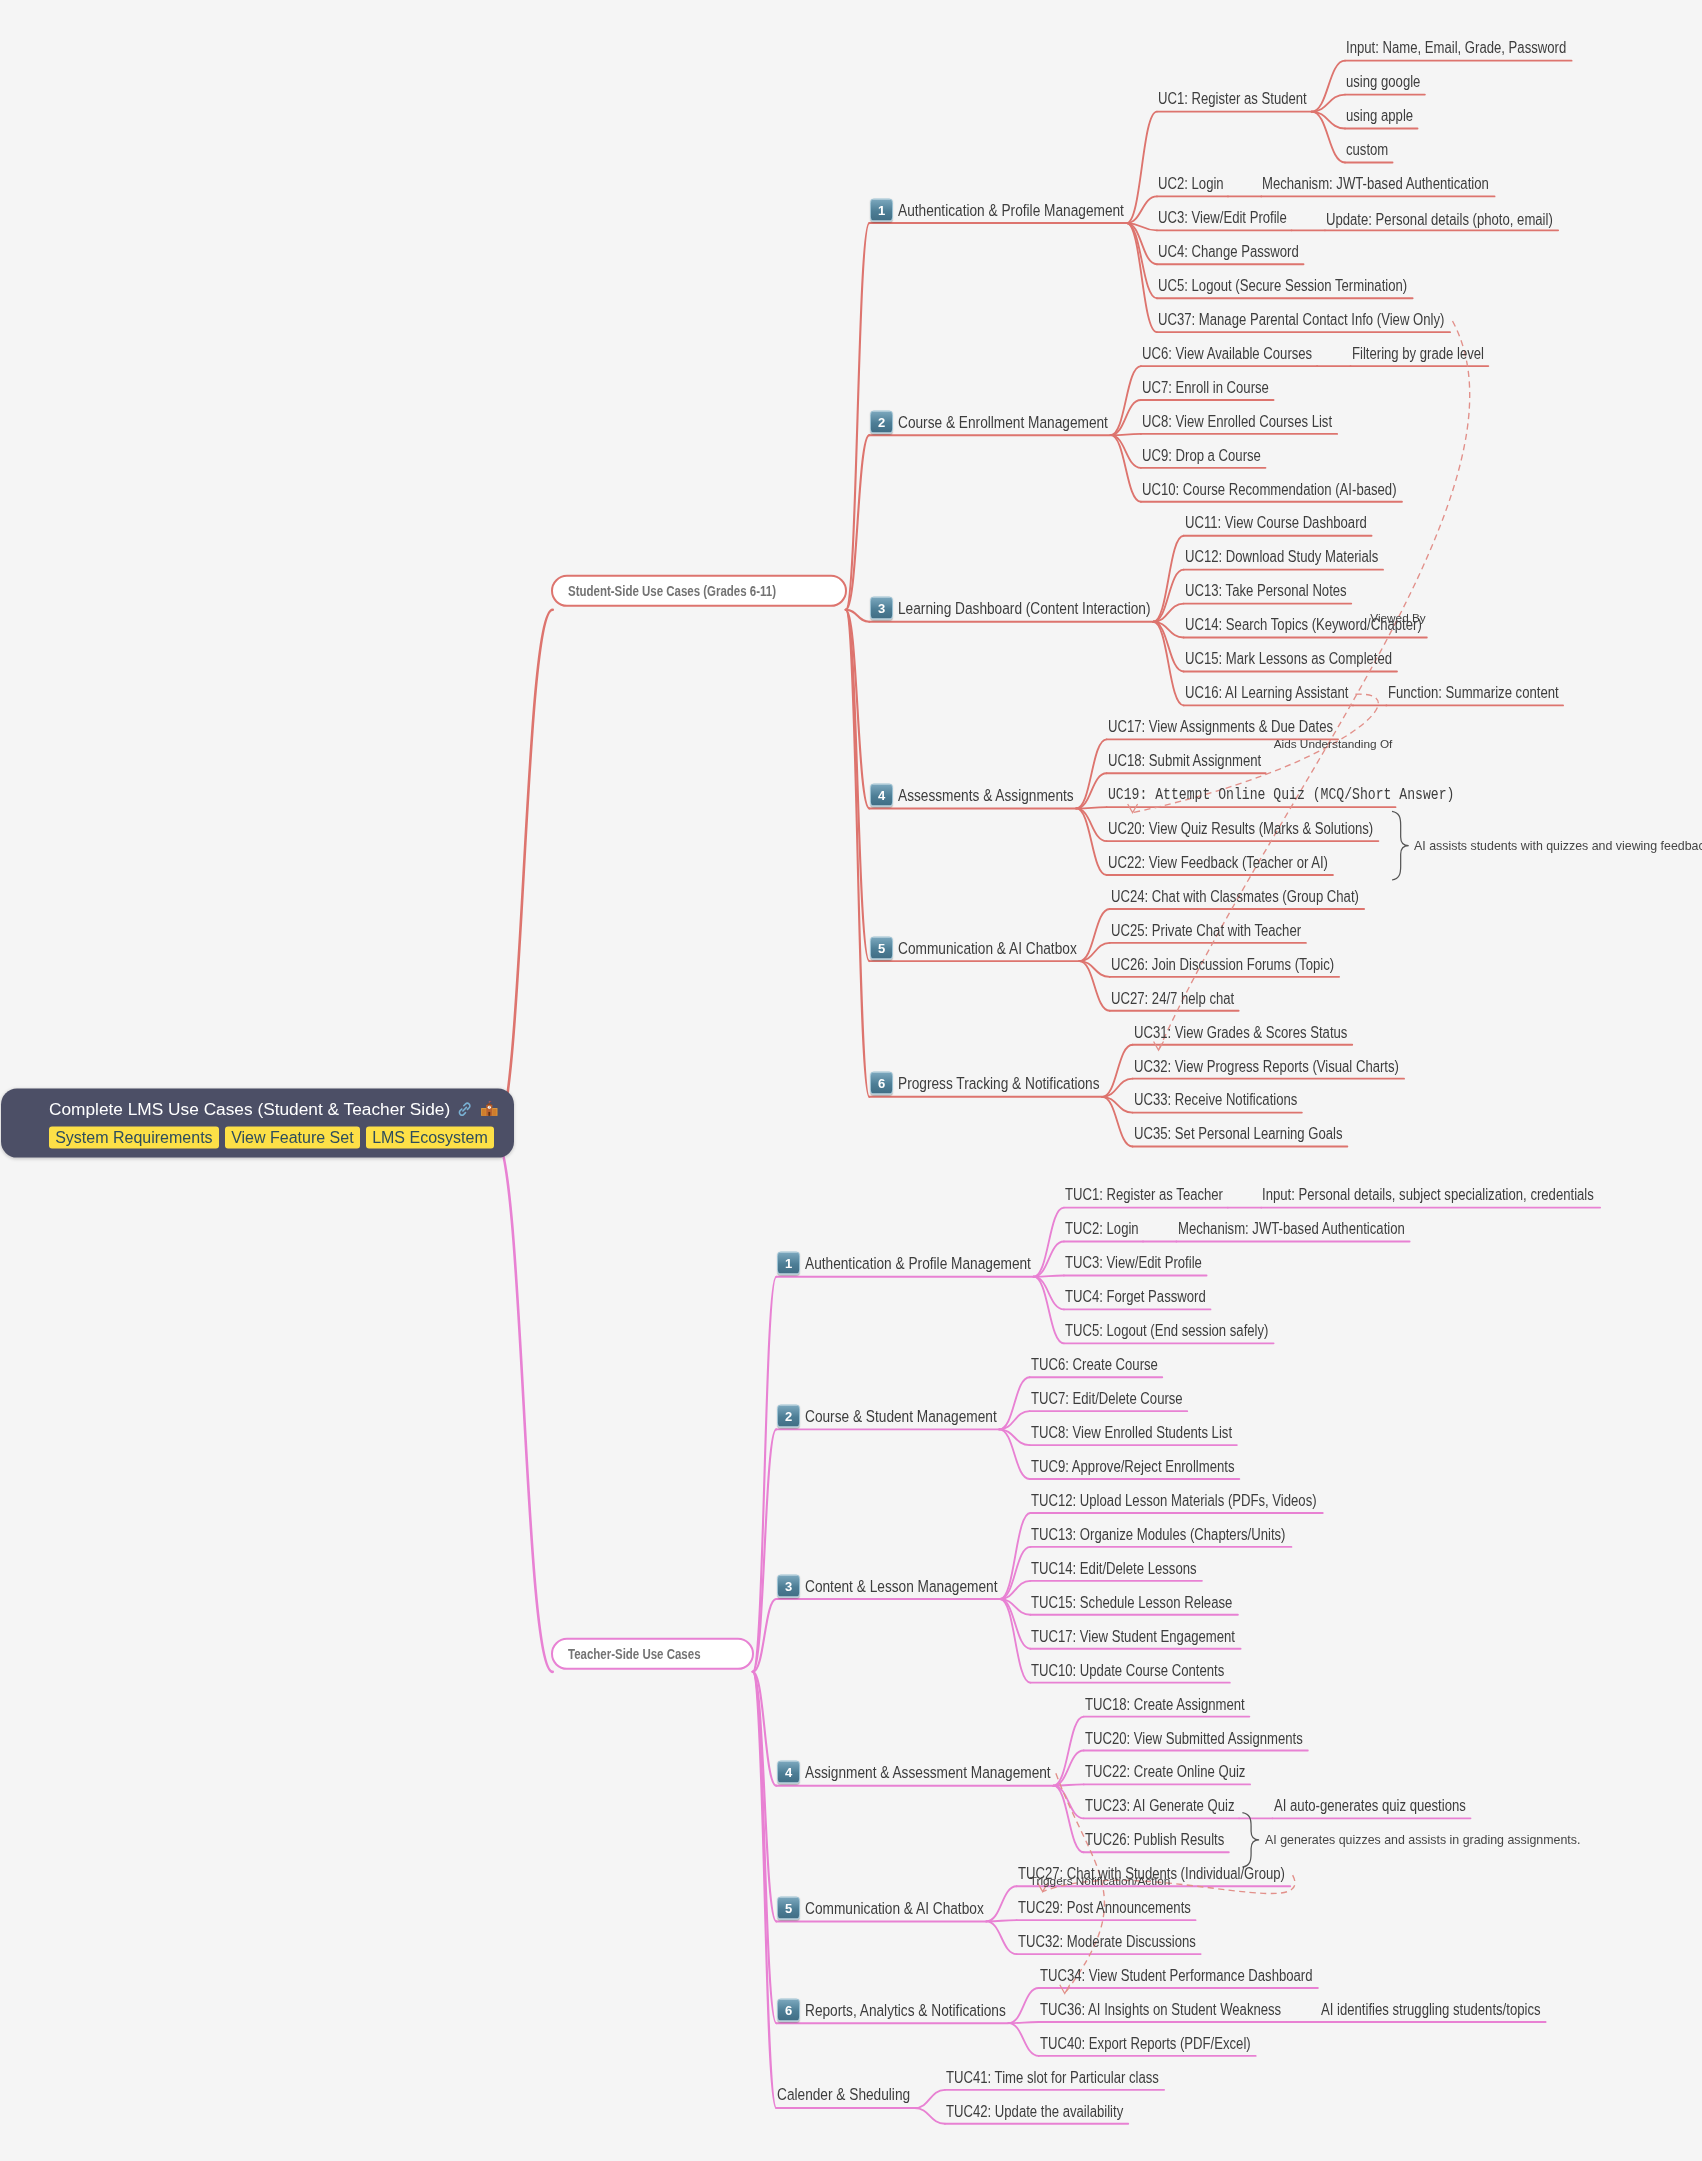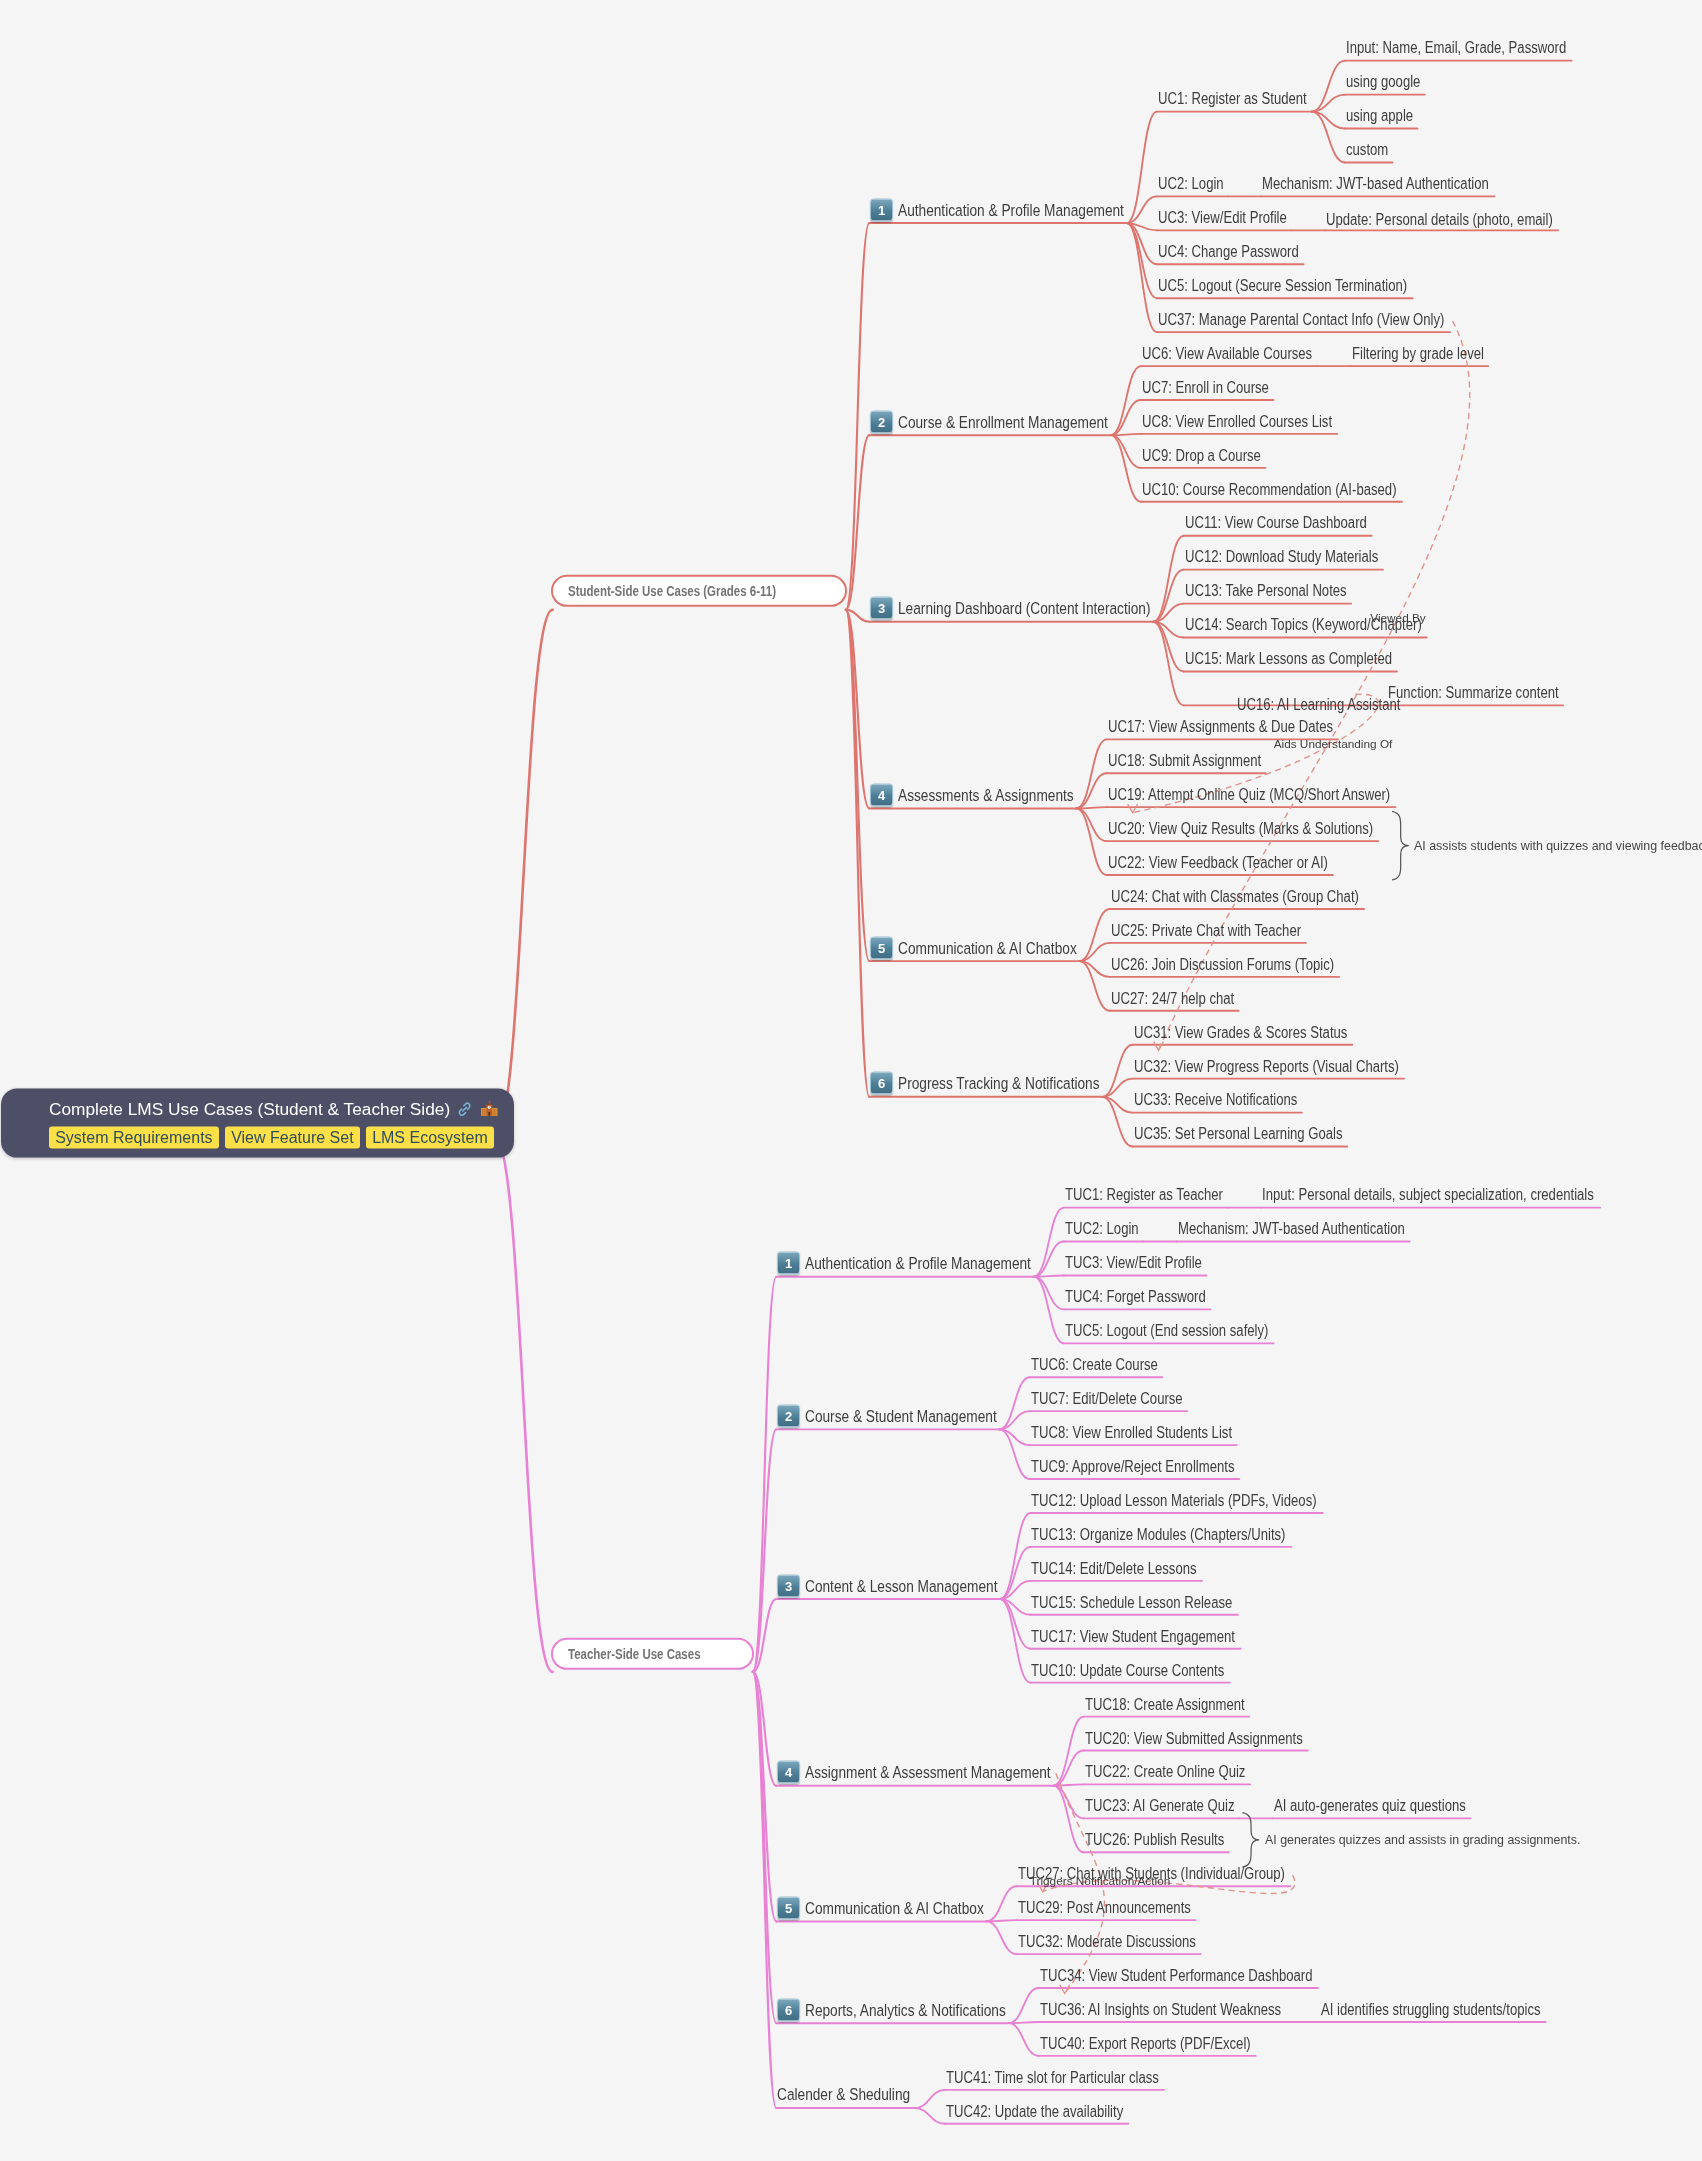--- a/index.html
+++ b/index.html
@@ -324,37 +324,37 @@
       </div>
       <div class="node leaf" style="left: 1185px; top: 591px;">
         <span class="t">UC13: Take Personal Notes</span>
       </div>
       <div class="node leaf" style="left: 1185px; top: 625px;">
         <span class="t">UC14: Search Topics (Keyword/Chapter)</span>
       </div>
       <div class="node leaf" style="left: 1185px; top: 659px;">
         <span class="t">UC15: Mark Lessons as Completed</span>
       </div>
-      <div class="node leaf" style="left: 1237px; top: 693px; margin-top: 12px;">
+      <div class="node leaf" style="left: 1185px; top: 693px;">
         <span class="t">UC16: AI Learning Assistant</span>
       </div>
       <div class="node anno" style="left: 1388px; top: 693px;">
         <span class="t">Function: Summarize content</span>
       </div>
       <div class="node cat" style="left: 870px; top: 795px;">
         <span class="keycap">4</span>
         <span class="t">Assessments &amp; Assignments</span>
       </div>
       <div class="node leaf" style="left: 1108px; top: 727px;">
         <span class="t">UC17: View Assignments &amp; Due Dates</span>
       </div>
       <div class="node leaf" style="left: 1108px; top: 761px;">
         <span class="t">UC18: Submit Assignment</span>
       </div>
-      <div class="node leaf" style="left: 1108px; top: 795px;">
+      <div class="node leaf" style="left: 1108px; top: 795px; font-family: Liberation Mono, monospace;">
         <span class="t">UC19: Attempt Online Quiz (MCQ/Short Answer)</span>
       </div>
       <div class="node leaf" style="left: 1108px; top: 829px; text-align: center;">
         <span class="t">UC20: View Quiz Results (Marks &amp; Solutions)</span>
       </div>
       <div class="node leaf" style="left: 1108px; top: 863px;">
         <span class="t">UC22: View Feedback (Teacher or AI)</span>
       </div>
       <div class="node cat" style="left: 870px; top: 948px;">
         <span class="keycap">5</span>

